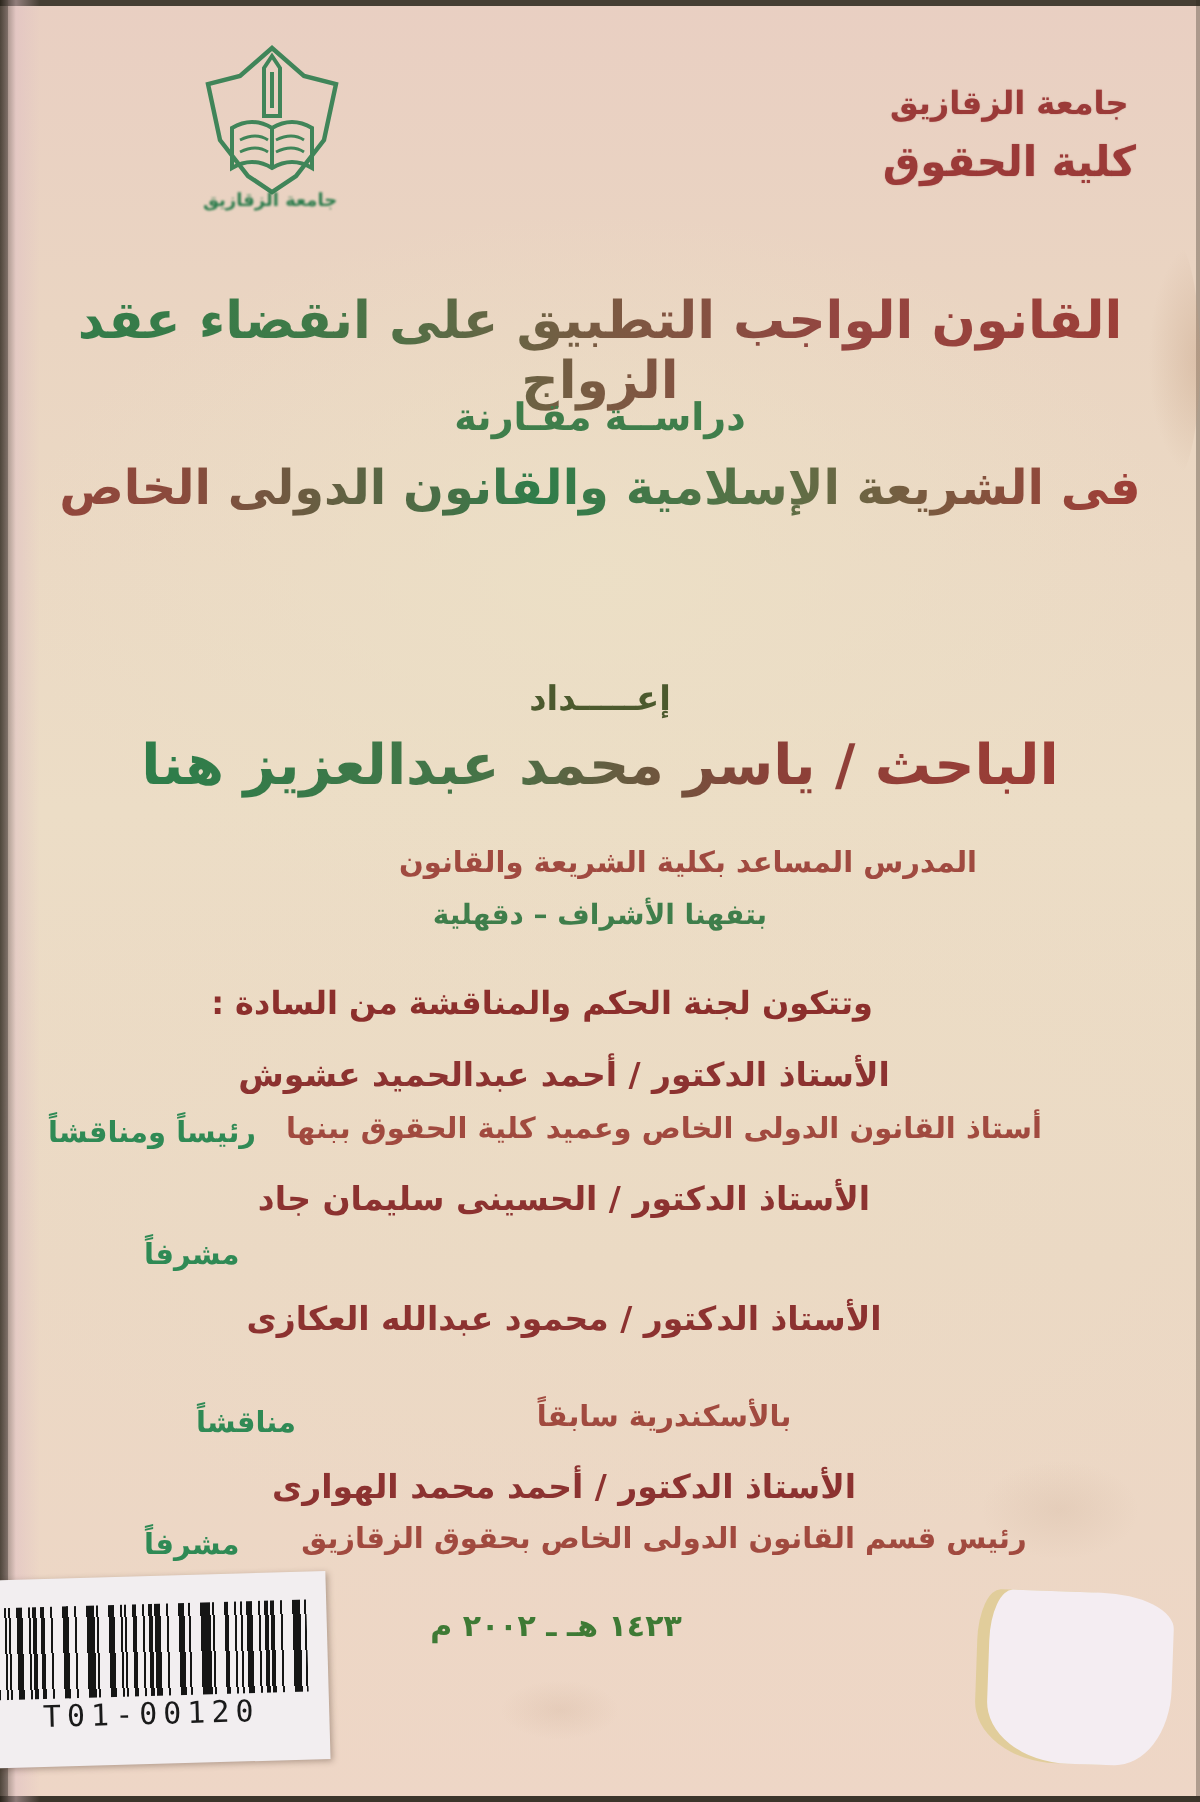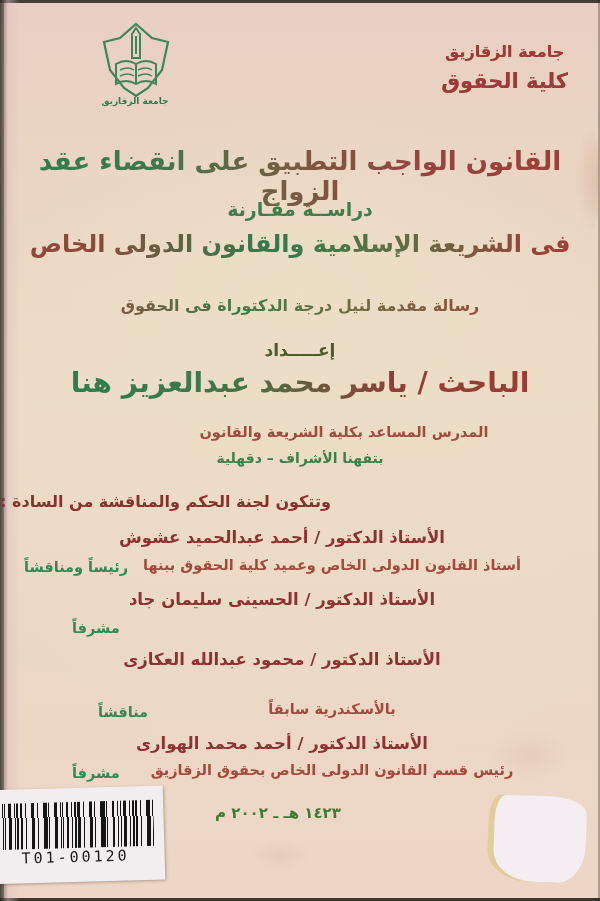--- a/index.html
+++ b/index.html
@@ -46,21 +46,21 @@
   .title2{top:198px;font-size:19px;font-weight:bold;color:#3f7e4b;}
   .title3{top:230px;font-size:24px;font-weight:bold;
     background-image:linear-gradient(to left,#9c4038 8%,#5d7046 35%,#2f7d4a 55%,#8a4a3c 85%,#96453c);}
   .stmt{top:296px;font-size:16px;font-weight:bold;
     background-image:linear-gradient(to left,#9a453c 10%,#6a7044 45%,#3f7a48 60%,#9a453c 90%);}
   .edad{top:340px;font-size:17px;font-weight:bold;color:#4c5a2e;letter-spacing:1px;}
   .researcher{top:366px;font-size:28px;font-weight:bold;
     background-image:linear-gradient(to left,#a03c36 5%,#8c4038 35%,#467447 60%,#2f7d4a 85%);}
   .rtitle{top:424px;font-size:14.5px;font-weight:bold;color:#a04a40;padding-left:44px;}
   .rloc{top:450px;font-size:14px;font-weight:bold;color:#3f7e4b;}
-  .chead{top:492px;font-size:16px;font-weight:bold;color:#8c2f2c;text-align:left;padding-right:58px;box-sizing:border-box;}
+  .chead{top:492px;font-size:16px;font-weight:bold;color:#8c2f2c;text-align:center;padding-right:58px;box-sizing:border-box;}
   .mname{font-size:16.5px;font-weight:bold;color:#8c3230;transform:translateX(-18px);}
   .mdesc{font-size:14.5px;font-weight:bold;color:#a14a3f;margin-left:32px;}
   .role{position:absolute;font-size:14.5px;font-weight:bold;color:#2f8a55;direction:rtl;}
   .date{top:804px;font-size:15px;font-weight:bold;color:#3e7a35;letter-spacing:2px;transform:translateX(-22px);}
   .sticker{
     position:absolute;left:-14px;top:788px;width:178px;height:94px;
     background:#f2eef0;transform:rotate(-1.6deg);
     box-shadow:1px 1px 3px rgba(60,40,30,.35);
   }
   .bars{
@@ -105,21 +105,20 @@
 
   <div class="univ">
     <div class="l1">جامعة الزقازيق</div>
     <div class="l2">كلية الحقوق</div>
   </div>
 
   <div class="txt title1 grad">القانون الواجب التطبيق على انقضاء عقد الزواج</div>
   <div class="txt title2">دراســة مقـارنة</div>
   <div class="txt title3 grad">فى الشريعة الإسلامية والقانون الدولى الخاص</div>
 
-  <div class="txt stmt grad">رسالة مقدمة لنيل درجة الدكتوراة فى الحقوق</div>
 
   <div class="txt edad">إعـــــداد</div>
   <div class="txt researcher grad">الباحث / ياسر محمد عبدالعزيز هنا</div>
   <div class="txt rtitle">المدرس المساعد بكلية الشريعة والقانون</div>
   <div class="txt rloc">بتفهنا الأشراف – دقهلية</div>
 
   <div class="txt chead">وتتكون لجنة الحكم والمناقشة من السادة :</div>
 
   <div class="txt mname" style="top:528px">الأستاذ الدكتور / أحمد عبدالحميد عشوش</div>
   <div class="txt mdesc" style="top:557px">أستاذ القانون الدولى الخاص وعميد كلية الحقوق ببنها</div>

